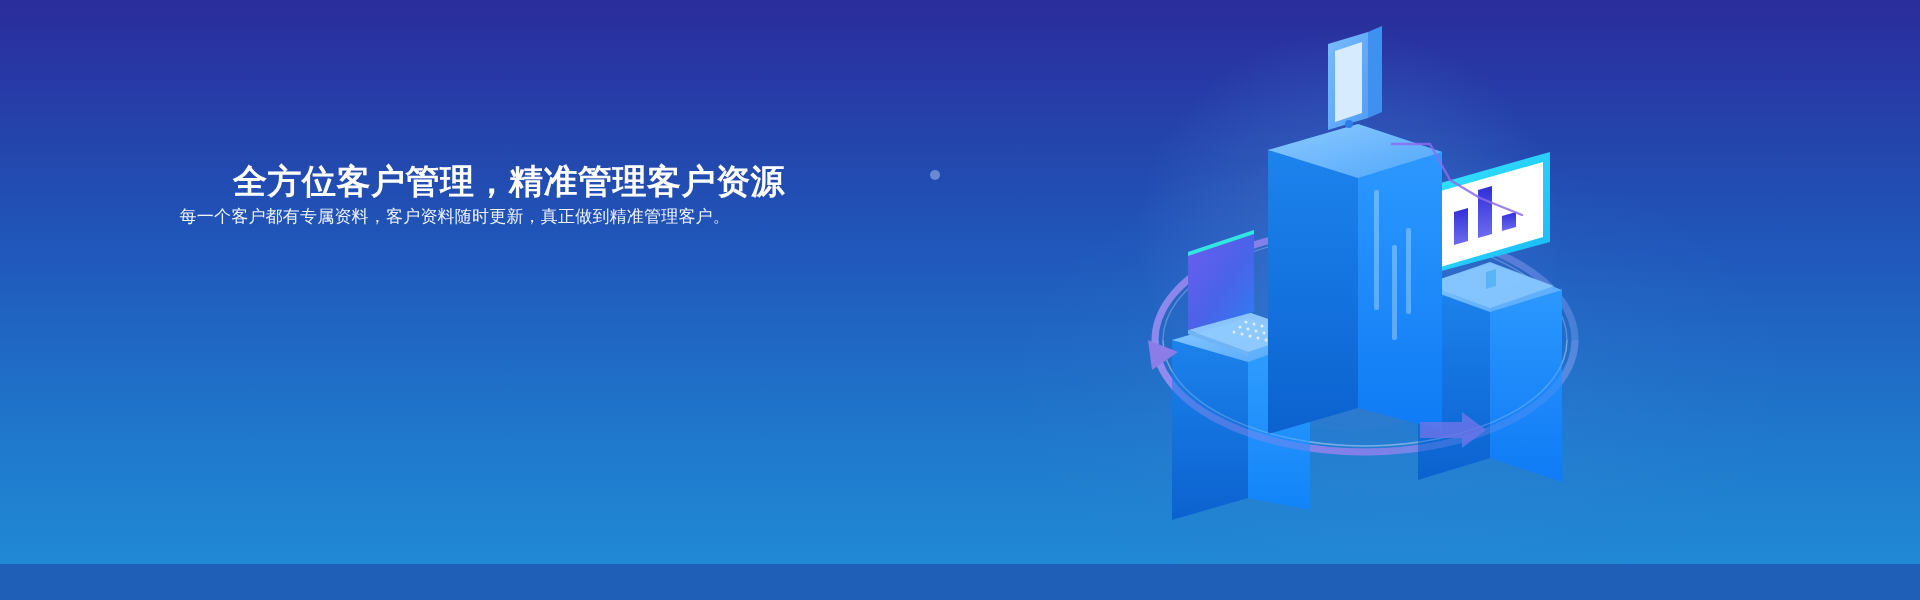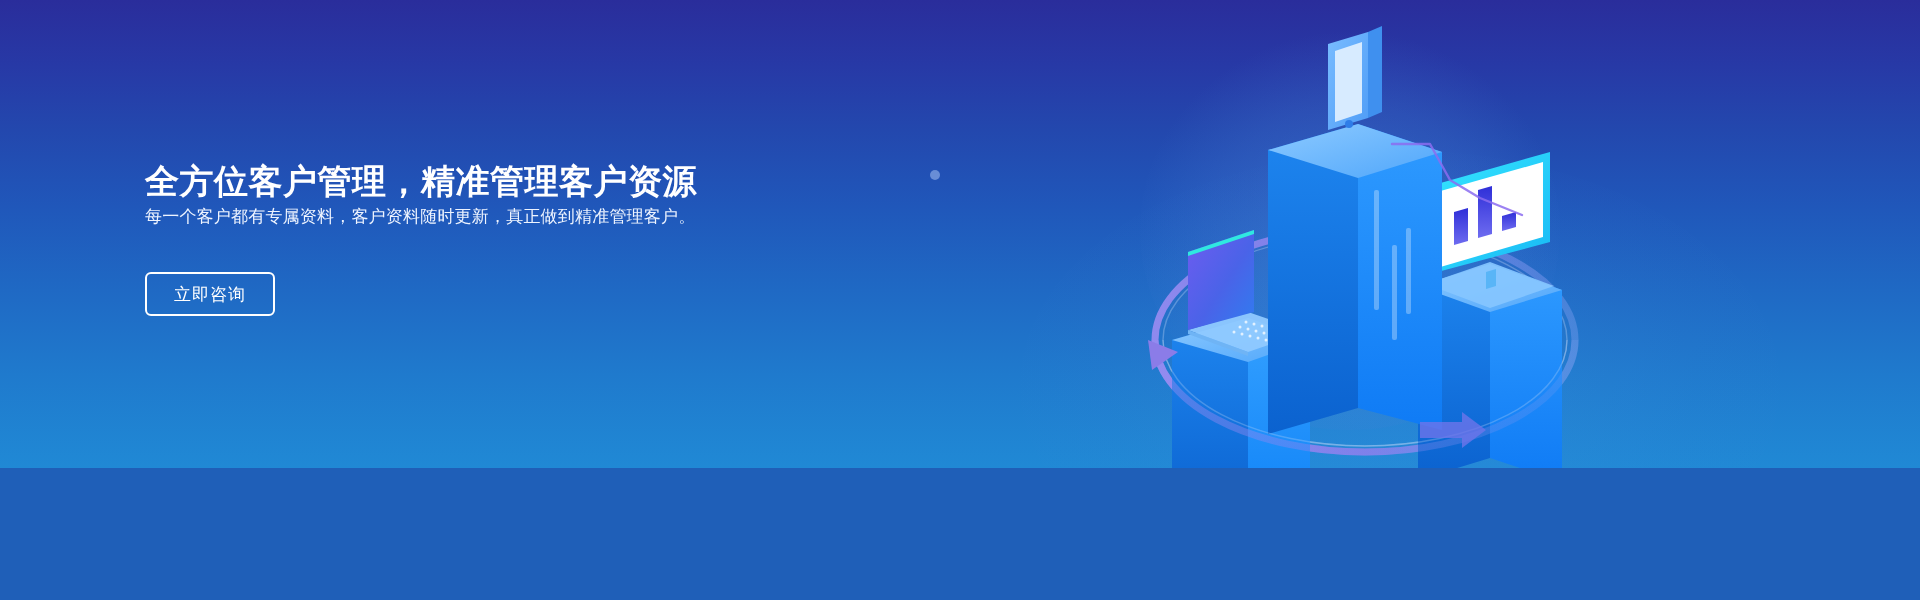--- a/index.html
+++ b/index.html
@@ -4,30 +4,31 @@
 <style>
   * { margin:0; padding:0; box-sizing:border-box; }
   html,body { width:1920px; height:600px; overflow:hidden; }
   body {
     font-family:"Liberation Sans","DejaVu Sans",sans-serif;
     background:#1f5fb8;
   }
 
   #banner {
     position:relative;
-    width:1920px; height:468px;
+    width:1920px; height:564px;
     overflow:hidden;
     background:linear-gradient(180deg,
       #2a2d9b 0%,
       #2739a6 14%,
       #2348ae 28%,
       #2057ba 44%,
       #1f69c4 62%,
       #1f7acd 80%,
       #2089d5 100%);
+    text-align:right;
   }
 
   
   .glow {
     position:absolute; border-radius:50%;
     pointer-events:none;
   }
   #glow-main {
     left:1140px; top:30px; width:420px; height:400px;
     background:radial-gradient(circle at 50% 55%,
@@ -99,21 +100,20 @@
 
   <div class="glow" id="glow-main"></div>
   <div class="glow" id="glow-wide"></div>
   <div class="glow" id="glow-dot"></div>
 
   <div id="text-col">
     <h1 id="headline">全方位客户管理，精准管理客户资源</h1>
 
     <p id="subhead">每一个客户都有专属资料，客户资料随时更新，真正做到精准管理客户。</p>
 
-    <div id="cta-button">立即咨询</div>
   </div>
 
   <div id="illustration">
     <svg viewBox="0 0 470 520" xmlns="http://www.w3.org/2000/svg">
       <defs>
         <linearGradient id="gFrontC" x1="0" y1="0" x2="0" y2="1">
           <stop offset="0%" stop-color="#2f9bff"></stop>
           <stop offset="100%" stop-color="#0f7bf5"></stop>
         </linearGradient>
         <linearGradient id="gFrontL" x1="0" y1="0" x2="0" y2="1">

